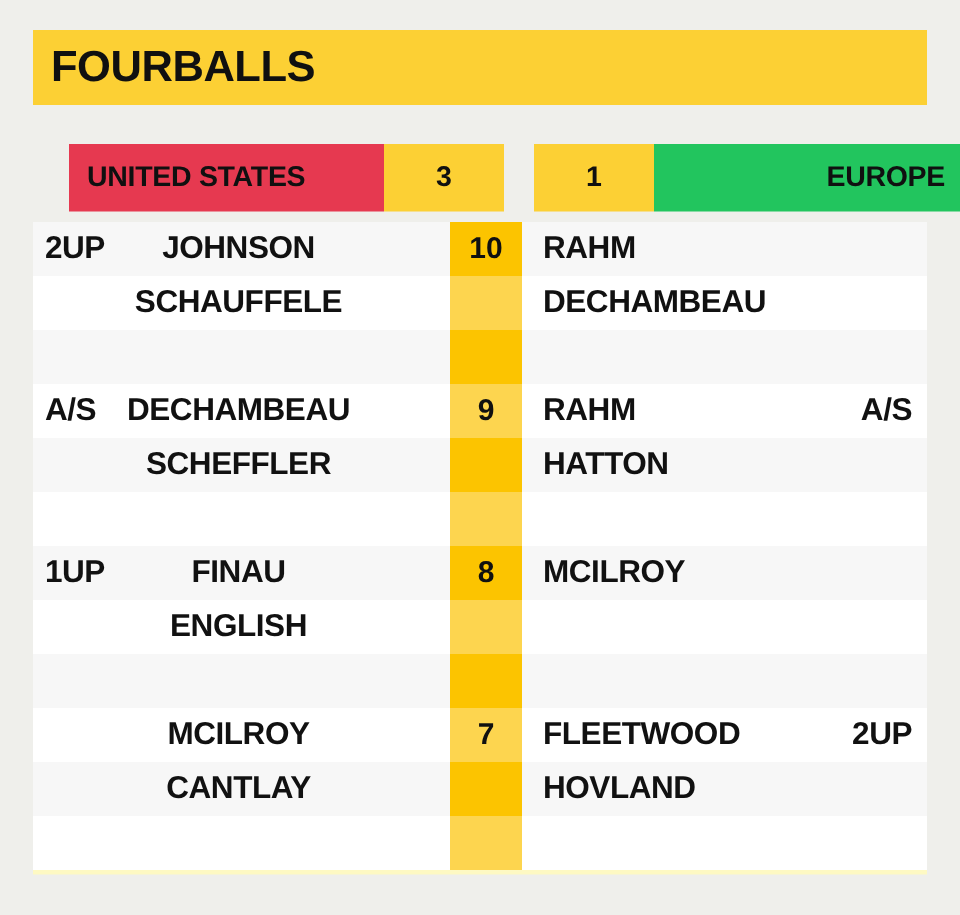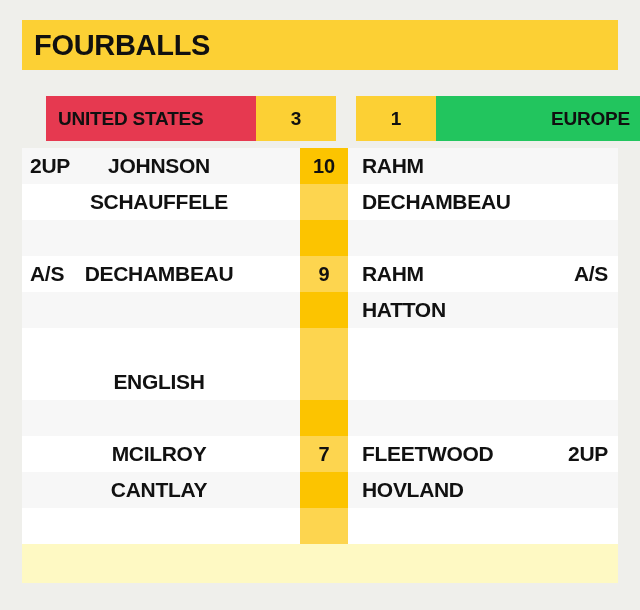--- a/index.html
+++ b/index.html
@@ -253,31 +253,51 @@
           <span class="hole-text">9</span>
         </div>
         <div class="col-eur">
           <span class="cell-text">RAHM</span>
         </div>
         <div class="col-status-right">
           <span class="cell-text">A/S</span>
         </div>
       </div>
       <div class="row alt">
+        <div class="col-usa">
+          <span class="cell-text">SCHEFFLER</span>
+        </div>
         <div class="col-hole"></div>
         <div class="col-eur">
           <span class="cell-text">HATTON</span>
         </div>
       </div>
       <div class="row spacer-row">
         <div class="col-hole light"></div>
       </div>
     </div>
 
     <div class="match">
+      <div class="row alt">
+        <div class="col-status-left">
+          <span class="cell-text">1UP</span>
+        </div>
+        <div class="col-usa">
+          <span class="cell-text">FINAU</span>
+        </div>
+        <div class="col-hole">
+          <span class="hole-text">8</span>
+        </div>
+        <div class="col-eur">
+          <span class="cell-text">MCILROY</span>
+        </div>
+        <div class="col-status-right">
+          <span class="cell-text"></span>
+        </div>
+      </div>
       <div class="row">
         <div class="col-usa">
           <span class="cell-text">ENGLISH</span>
         </div>
         <div class="col-hole light"></div>
       </div>
       <div class="row alt spacer-row">
         <div class="col-hole"></div>
       </div>
     </div>

